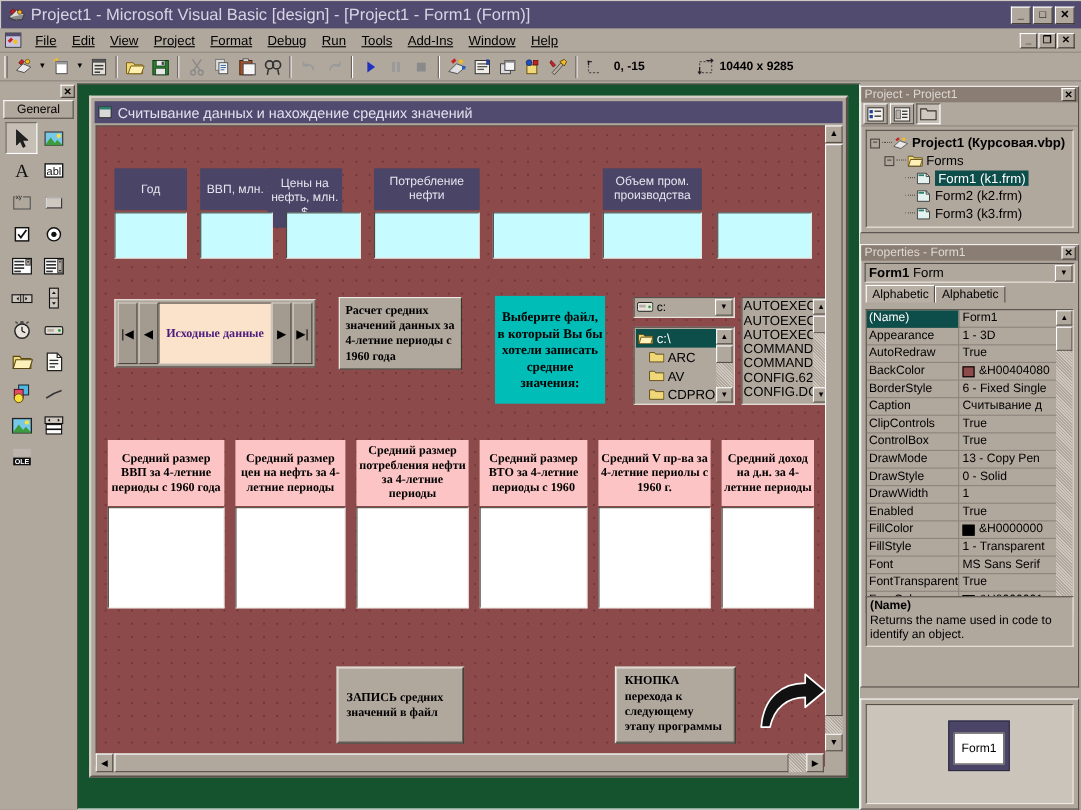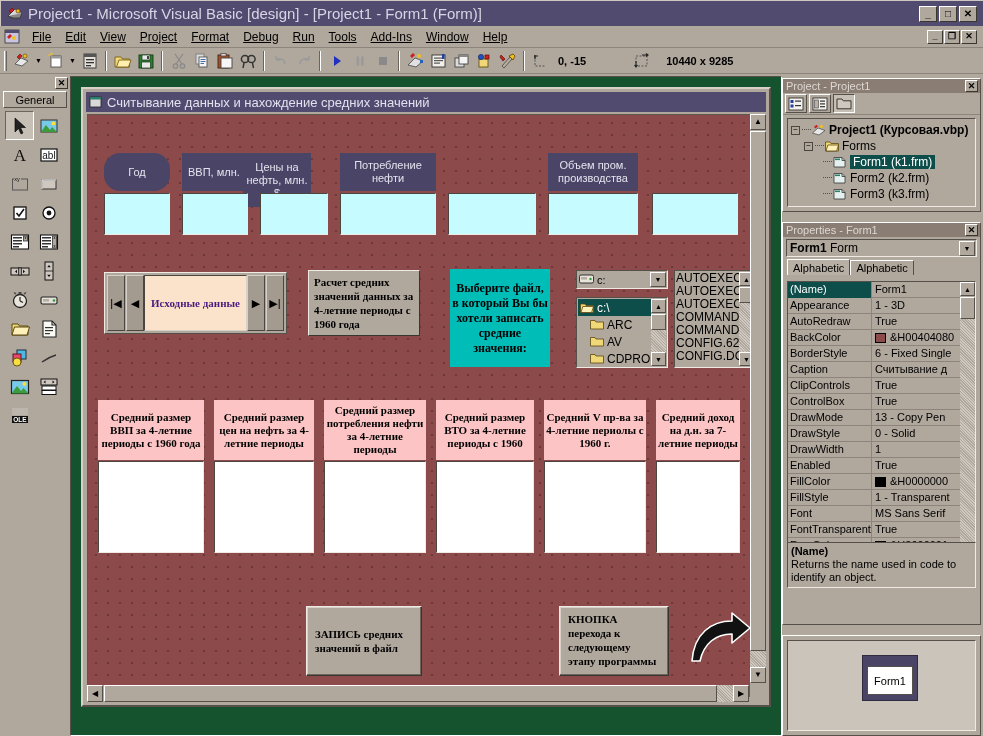--- a/index.html
+++ b/index.html
@@ -524,21 +524,21 @@
     </span>
     <span class="coord">0, -15</span>
 
     <span class="tbtn" style="margin-left:44px">
       <svg width="18" height="18" viewBox="0 0 18 18">
         <rect x="3" y="4" width="11" height="10" fill="none" stroke="#555" stroke-width="1" stroke-dasharray="2 1.5"></rect>
         <path d="M9 3 L15 3 M13 1.5 L15 3 L13 4.5" stroke="#222" stroke-width="1.1" fill="none"></path>
         <path d="M3 9 L3 15 M1.5 13 L3 15 L4.5 13" stroke="#222" stroke-width="1.1" fill="none"></path>
       </svg>
     </span>
-    <span class="coord" style="margin-left:13px">10440 x 9285</span>
+    <span class="coord" style="margin-left:1px">10440 x 9285</span>
   </div>
 
   <div id="toolbox">
     <div id="toolbox-head">
       <span class="xsmall">✕</span>
     </div>
     <div id="toolbox-tab">General</div>
     <div id="toolbox-grid">
 
       <div class="tool sel">
@@ -714,21 +714,21 @@
           <svg width="14" height="13" viewBox="0 0 14 13">
             <rect x="1" y="1" width="11" height="10" fill="#d8d8d8" stroke="#222" stroke-width="0.8"></rect>
             <rect x="1" y="1" width="11" height="2.5" fill="#2a7f6a"></rect>
           </svg>
         </span>
         <span>Считывание данных и нахождение средних значений</span>
       </div>
 
       <div id="form-canvas">
 
-        <div class="lbl-head" style="left:16px;  top:38px; width:66px; height:38px;border-radius:16px;">Год</div>
+        <div class="lbl-head" style="left:16px;  top:38px; width:66px; height:38px;">Год</div>
         <div class="lbl-head" style="left:94px;  top:38px; width:73px; height:38px;">ВВП, млн. $</div>
         <div class="lbl-head" style="left:155px; top:38px; width:68px; height:54px;">Цены на нефть, млн. $</div>
         <div class="lbl-head" style="left:252px; top:38px; width:96px; height:38px;">Потребление нефти</div>
         <div class="lbl-head" style="left:460px; top:38px; width:90px; height:38px;">Объем пром. производства</div>
 
         <div class="txt-cyan" style="left:16px;  top:78px; width:66px; height:42px;"></div>
         <div class="txt-cyan" style="left:94px;  top:78px; width:66px; height:42px;"></div>
         <div class="txt-cyan" style="left:172px; top:78px; width:68px; height:42px;"></div>
         <div class="txt-cyan" style="left:252px; top:78px; width:96px; height:42px;"></div>
         <div class="txt-cyan" style="left:360px; top:78px; width:88px; height:42px;"></div>
@@ -819,21 +819,21 @@
             <div class="tr"></div>
             <div class="ar">▼</div>
           </div>
         </div>
 
         <div class="lbl-pink" style="left:10px;  top:285px; width:106px; height:60px;">Средний размер ВВП за 4-летние периоды с 1960 года</div>
         <div class="lbl-pink" style="left:126px; top:285px; width:100px; height:60px;">Средний размер цен на нефть за 4-летние периоды</div>
         <div class="lbl-pink" style="left:236px; top:285px; width:102px; height:60px;">Средний размер потребления нефти за 4-летние периоды</div>
         <div class="lbl-pink" style="left:348px; top:285px; width:98px;  height:60px;">Средний размер ВТО за 4-летние периоды с 1960</div>
         <div class="lbl-pink" style="left:456px; top:285px; width:102px; height:60px;">Средний V пр-ва за 4-летние периолы с 1960 г.</div>
-        <div class="lbl-pink" style="left:568px; top:285px; width:84px;  height:60px;">Средний доход на д.н. за 7-летние периоды</div>
+        <div class="lbl-pink" style="left:568px; top:285px; width:84px;  height:60px;">Средний доход на д.н. за 4-летние периоды</div>
 
         <div class="txt-white" style="left:10px;  top:346px; width:106px; height:92px;"></div>
         <div class="txt-white" style="left:126px; top:346px; width:100px; height:92px;"></div>
         <div class="txt-white" style="left:236px; top:346px; width:102px; height:92px;"></div>
         <div class="txt-white" style="left:348px; top:346px; width:98px;  height:92px;"></div>
         <div class="txt-white" style="left:456px; top:346px; width:102px; height:92px;"></div>
         <div class="txt-white" style="left:568px; top:346px; width:84px;  height:92px;"></div>
 
         <div class="btn-gray" style="left:218px; top:491px; width:116px; height:70px; display:flex; align-items:center;">ЗАПИСЬ средних значений в файл</div>
         <div class="btn-gray" style="left:471px; top:491px; width:110px; height:70px;">КНОПКА перехода к следующему этапу программы</div>

